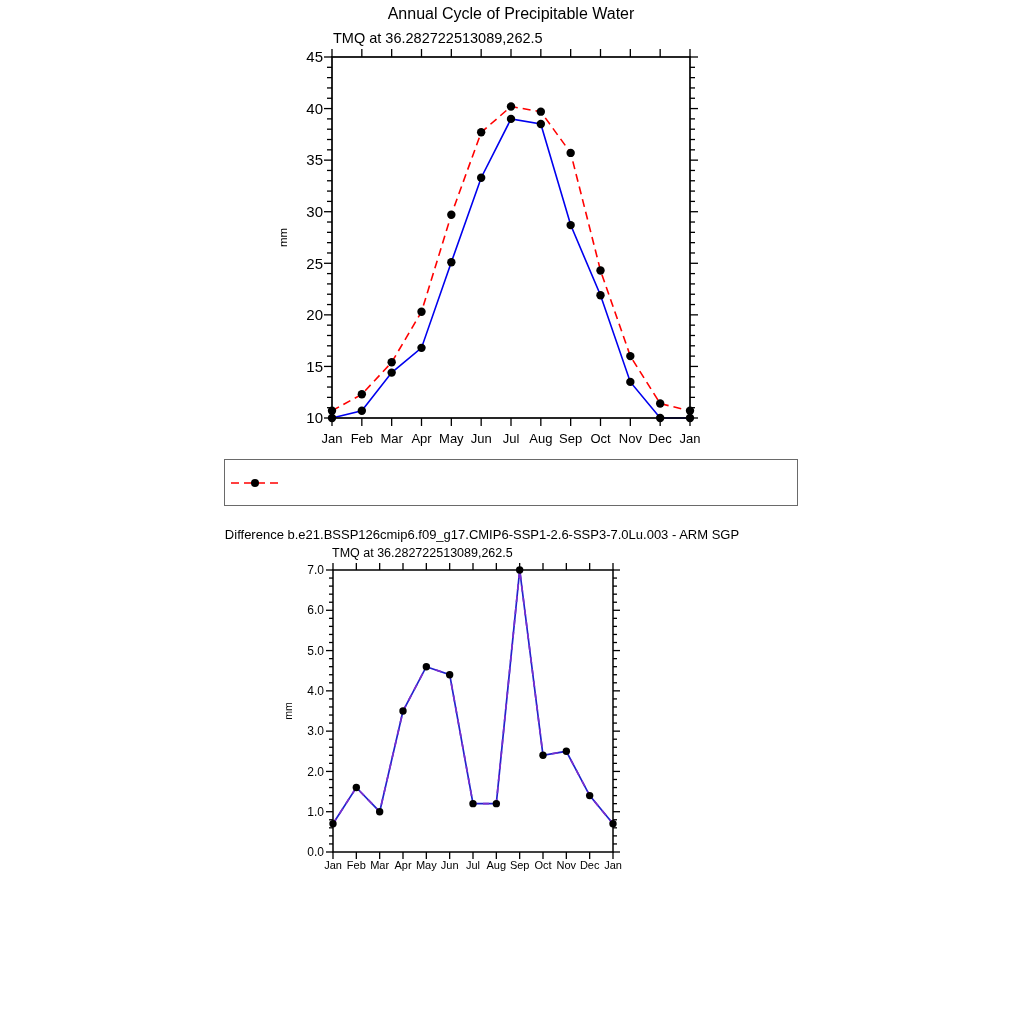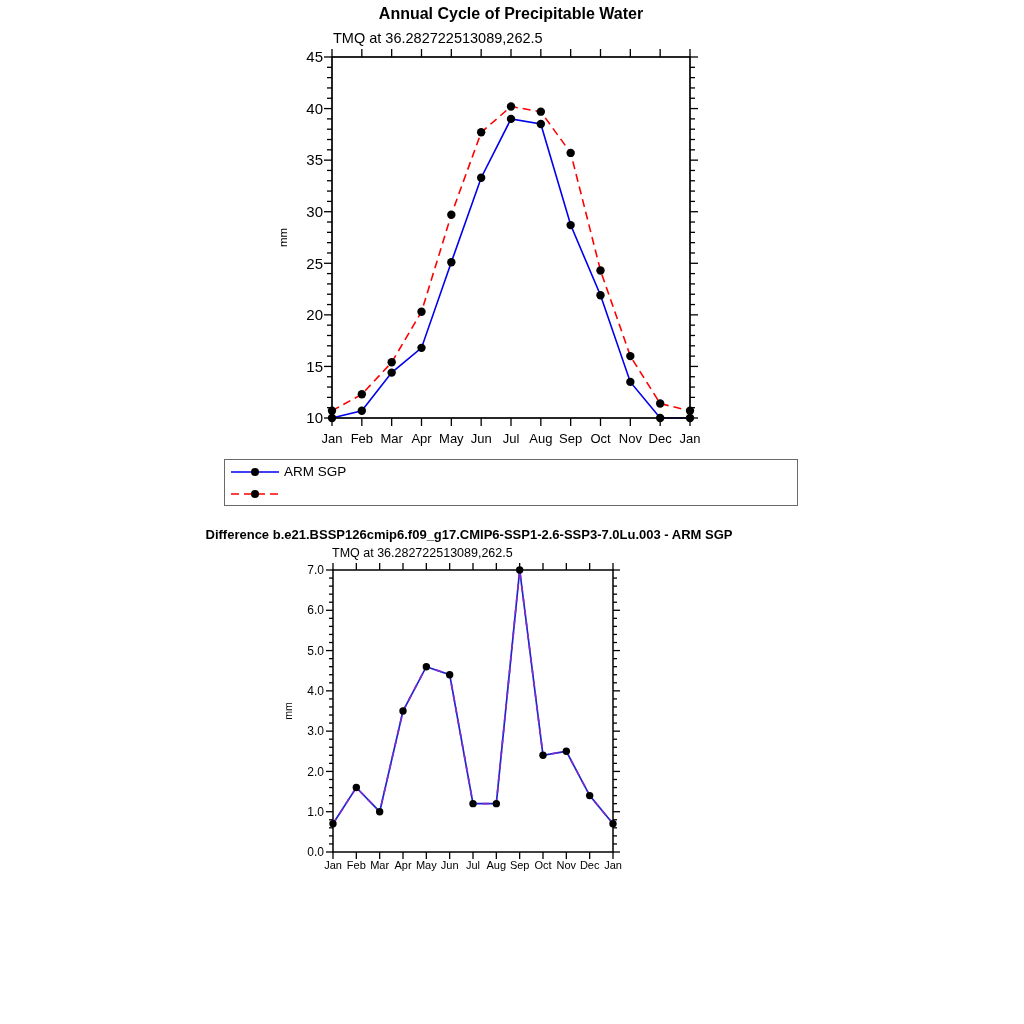--- a/index.html
+++ b/index.html
@@ -8,24 +8,24 @@
     width:1024px;height:1024px;
     background:#ffffff;
     font-family:"Liberation Sans", sans-serif;
     color:#000;
     overflow:hidden;
   }
   .chart-title{
     position:absolute;
     transform:translateX(-50%);
     white-space:nowrap;
-    font-weight:bold;
+    font-weight:normal;
   }
   #top-title{left:511px;top:5px;font-size:16px;}
-  #bottom-title{left:469px;top:527px;font-size:13px;}
+  #bottom-title{left:482px;top:527px;font-size:13px;}
   .chart-subtitle{
     position:absolute;
     white-space:nowrap;
   }
   #top-subtitle{left:333px;top:30px;font-size:14.5px;}
   #bottom-subtitle{left:332px;top:546px;font-size:12.5px;}
   svg.plot{position:absolute;overflow:visible;}
   #top-plot{left:250px;top:45px;}
   #bottom-plot{left:250px;top:560px;}
   .legend{
@@ -211,27 +211,20 @@
         <circle cx="350.5" cy="225.50571428571428" r="4.2" fill="#000000"></circle>
         <circle cx="380.3333333333333" cy="311.1142857142857" r="4.2" fill="#000000"></circle>
         <circle cx="410.1666666666667" cy="358.56" r="4.2" fill="#000000"></circle>
         <circle cx="440" cy="365.78000000000003" r="4.2" fill="#000000"></circle>
       </g>
     </svg>
 
   <div class="legend">
     <div class="legend-row">
       <svg class="legend-sample" width="52" height="16">
-        <line x1="2" y1="8" x2="50" y2="8" stroke-width="1.6" stroke="#0000ee"></line>
-        <circle cx="26" cy="8" r="4" fill="#000000"></circle>
-      </svg>
-      <span class="legend-label">ARM SGP</span>
-    </div>
-    <div class="legend-row">
-      <svg class="legend-sample" width="52" height="16">
         <line x1="2" y1="8" x2="50" y2="8" stroke-width="1.6" stroke-dasharray="8,5" stroke="#ff0000"></line>
         <circle cx="26" cy="8" r="4" fill="#000000"></circle>
       </svg>
     </div>
   </div>
 
   <div id="bottom-title" class="chart-title">Difference b.e21.BSSP126cmip6.f09_g17.CMIP6-SSP1-2.6-SSP3-7.0Lu.003 - ARM SGP</div>
 
   <div id="bottom-subtitle" class="chart-subtitle">TMQ at 36.282722513089,262.5</div>
 

